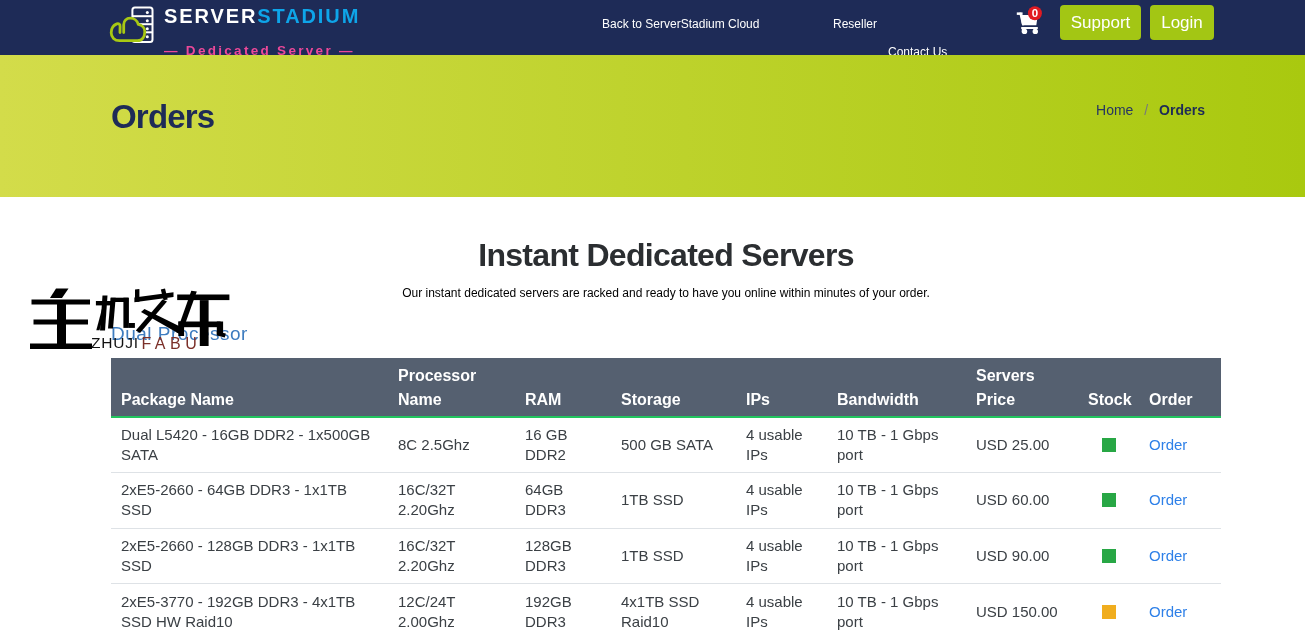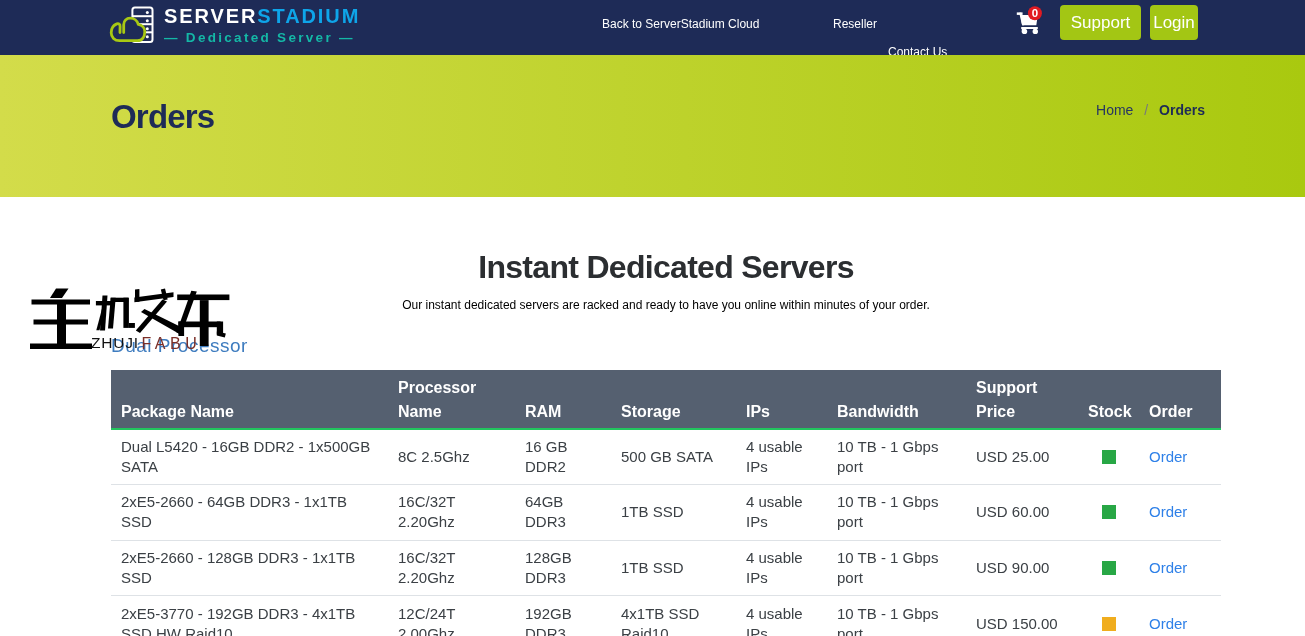--- a/index.html
+++ b/index.html
@@ -4,40 +4,40 @@
 <style>
 * { margin:0; padding:0; box-sizing:border-box; }
 html,body { width:1305px; height:636px; overflow:hidden; background:#fff;
   font-family:"Liberation Sans", sans-serif; }
 
 .hdr { position:relative; width:1305px; height:55px; background:#1e2b57; }
 .logo-icon { position:absolute; left:106px; top:4px; }
 .logo-text { position:absolute; left:164px; top:7px; }
 .lt1 { font-size:20px; font-weight:bold; letter-spacing:1.9px; color:#fff; line-height:18px; }
 .lt1 .grn { color:#0ea5e9; }
-.lt2 { font-size:13.5px; font-weight:bold; letter-spacing:2.3px; color:#14b8a6; line-height:13px; margin-top:6px; }
+.lt2 { font-size:13.5px; font-weight:bold; letter-spacing:2.3px; color:#ec4899; line-height:13px; margin-top:19px;text-decoration:underline; }
 .nav a { position:absolute; color:#fff; font-size:12px; text-decoration:none; top:16px; line-height:16px; }
 .n1 { left:602px; } .n2 { left:833px; } .n3 { left:888px;margin-top:28px; }
 .cart { position:absolute; left:1012px; top:2px; }
 .btn { position:absolute; top:5px; height:35px; background:#a3c614; color:#fff;
   font-size:17px; border-radius:4px; text-align:center; line-height:35px; }
 .btn1 { left:1060px; width:81px; }
-.btn2 { left:1150px; width:48px; }
+.btn2 { left:1150px; width:64px; }
 
 .banner { position:relative; width:1305px; height:142px;
   background:linear-gradient(90deg,#d3dc4a 0%,#a9c90f 100%); }
 .banner h1 { position:absolute; left:111px; top:44.5px; font-size:33px; font-weight:bold;
   letter-spacing:-0.8px; color:#1e2b57; line-height:33px; }
 .crumbs { position:absolute; right:100px; top:48px; font-size:14px; color:#273563; line-height:15px;}
 .crumbs .sep { color:#76797c; padding:0 7px;}
 .crumbs b { color:#1e2b57; }
 
 .content { width:1110px; margin-left:111px; }
 h2.title { text-align:center; font-size:32px; font-weight:bold; color:#2b2e31;
-  margin-top:52px; line-height:36px; letter-spacing:-0.7px; }
+  margin-top:40px; line-height:36px; letter-spacing:-0.7px; }
 p.sub { text-align:center; font-size:12px; color:#000000; margin-top:12px; line-height:16px; }
 h3.dp { font-size:19px; color:#3e7cbf; font-weight:normal; margin-top:23px; line-height:19px; letter-spacing:0.5px; }
 
 table { border-collapse:collapse; table-layout:fixed; width:1110px; margin-top:15px; }
 thead th { background:#556070; color:#fff; font-size:16px; font-weight:bold;
   text-align:left; vertical-align:bottom; padding:6px 10px 3.5px 10px; line-height:24px;
   border-bottom:2px solid #22c55e; }
 tbody td { font-size:15px; color:#3b4045; padding:7.3px 10px; line-height:20px;
   vertical-align:middle; border-bottom:1px solid #dee2e6; background:#fff; }
 .sq { display:inline-block; width:14px; height:14px; vertical-align:-2px; }
@@ -127,21 +127,21 @@
         <col style="width:82px">
     </colgroup>
     <thead>
       <tr>
         <th>Package Name</th>
           <th>Processor Name</th>
           <th>RAM</th>
           <th>Storage</th>
         <th>IPs</th>
           <th>Bandwidth</th>
-          <th>Support Price</th>
+          <th>Servers Price</th>
           <th>Stock</th>
           <th>Order</th>
       </tr>
     </thead>
     <tbody>
       <tr>
         <td>Dual L5420 - 16GB DDR2 - 1x500GB SATA</td>
           <td>8C 2.5Ghz</td>
         <td>16 GB DDR2</td>
           <td>500 GB SATA</td>

